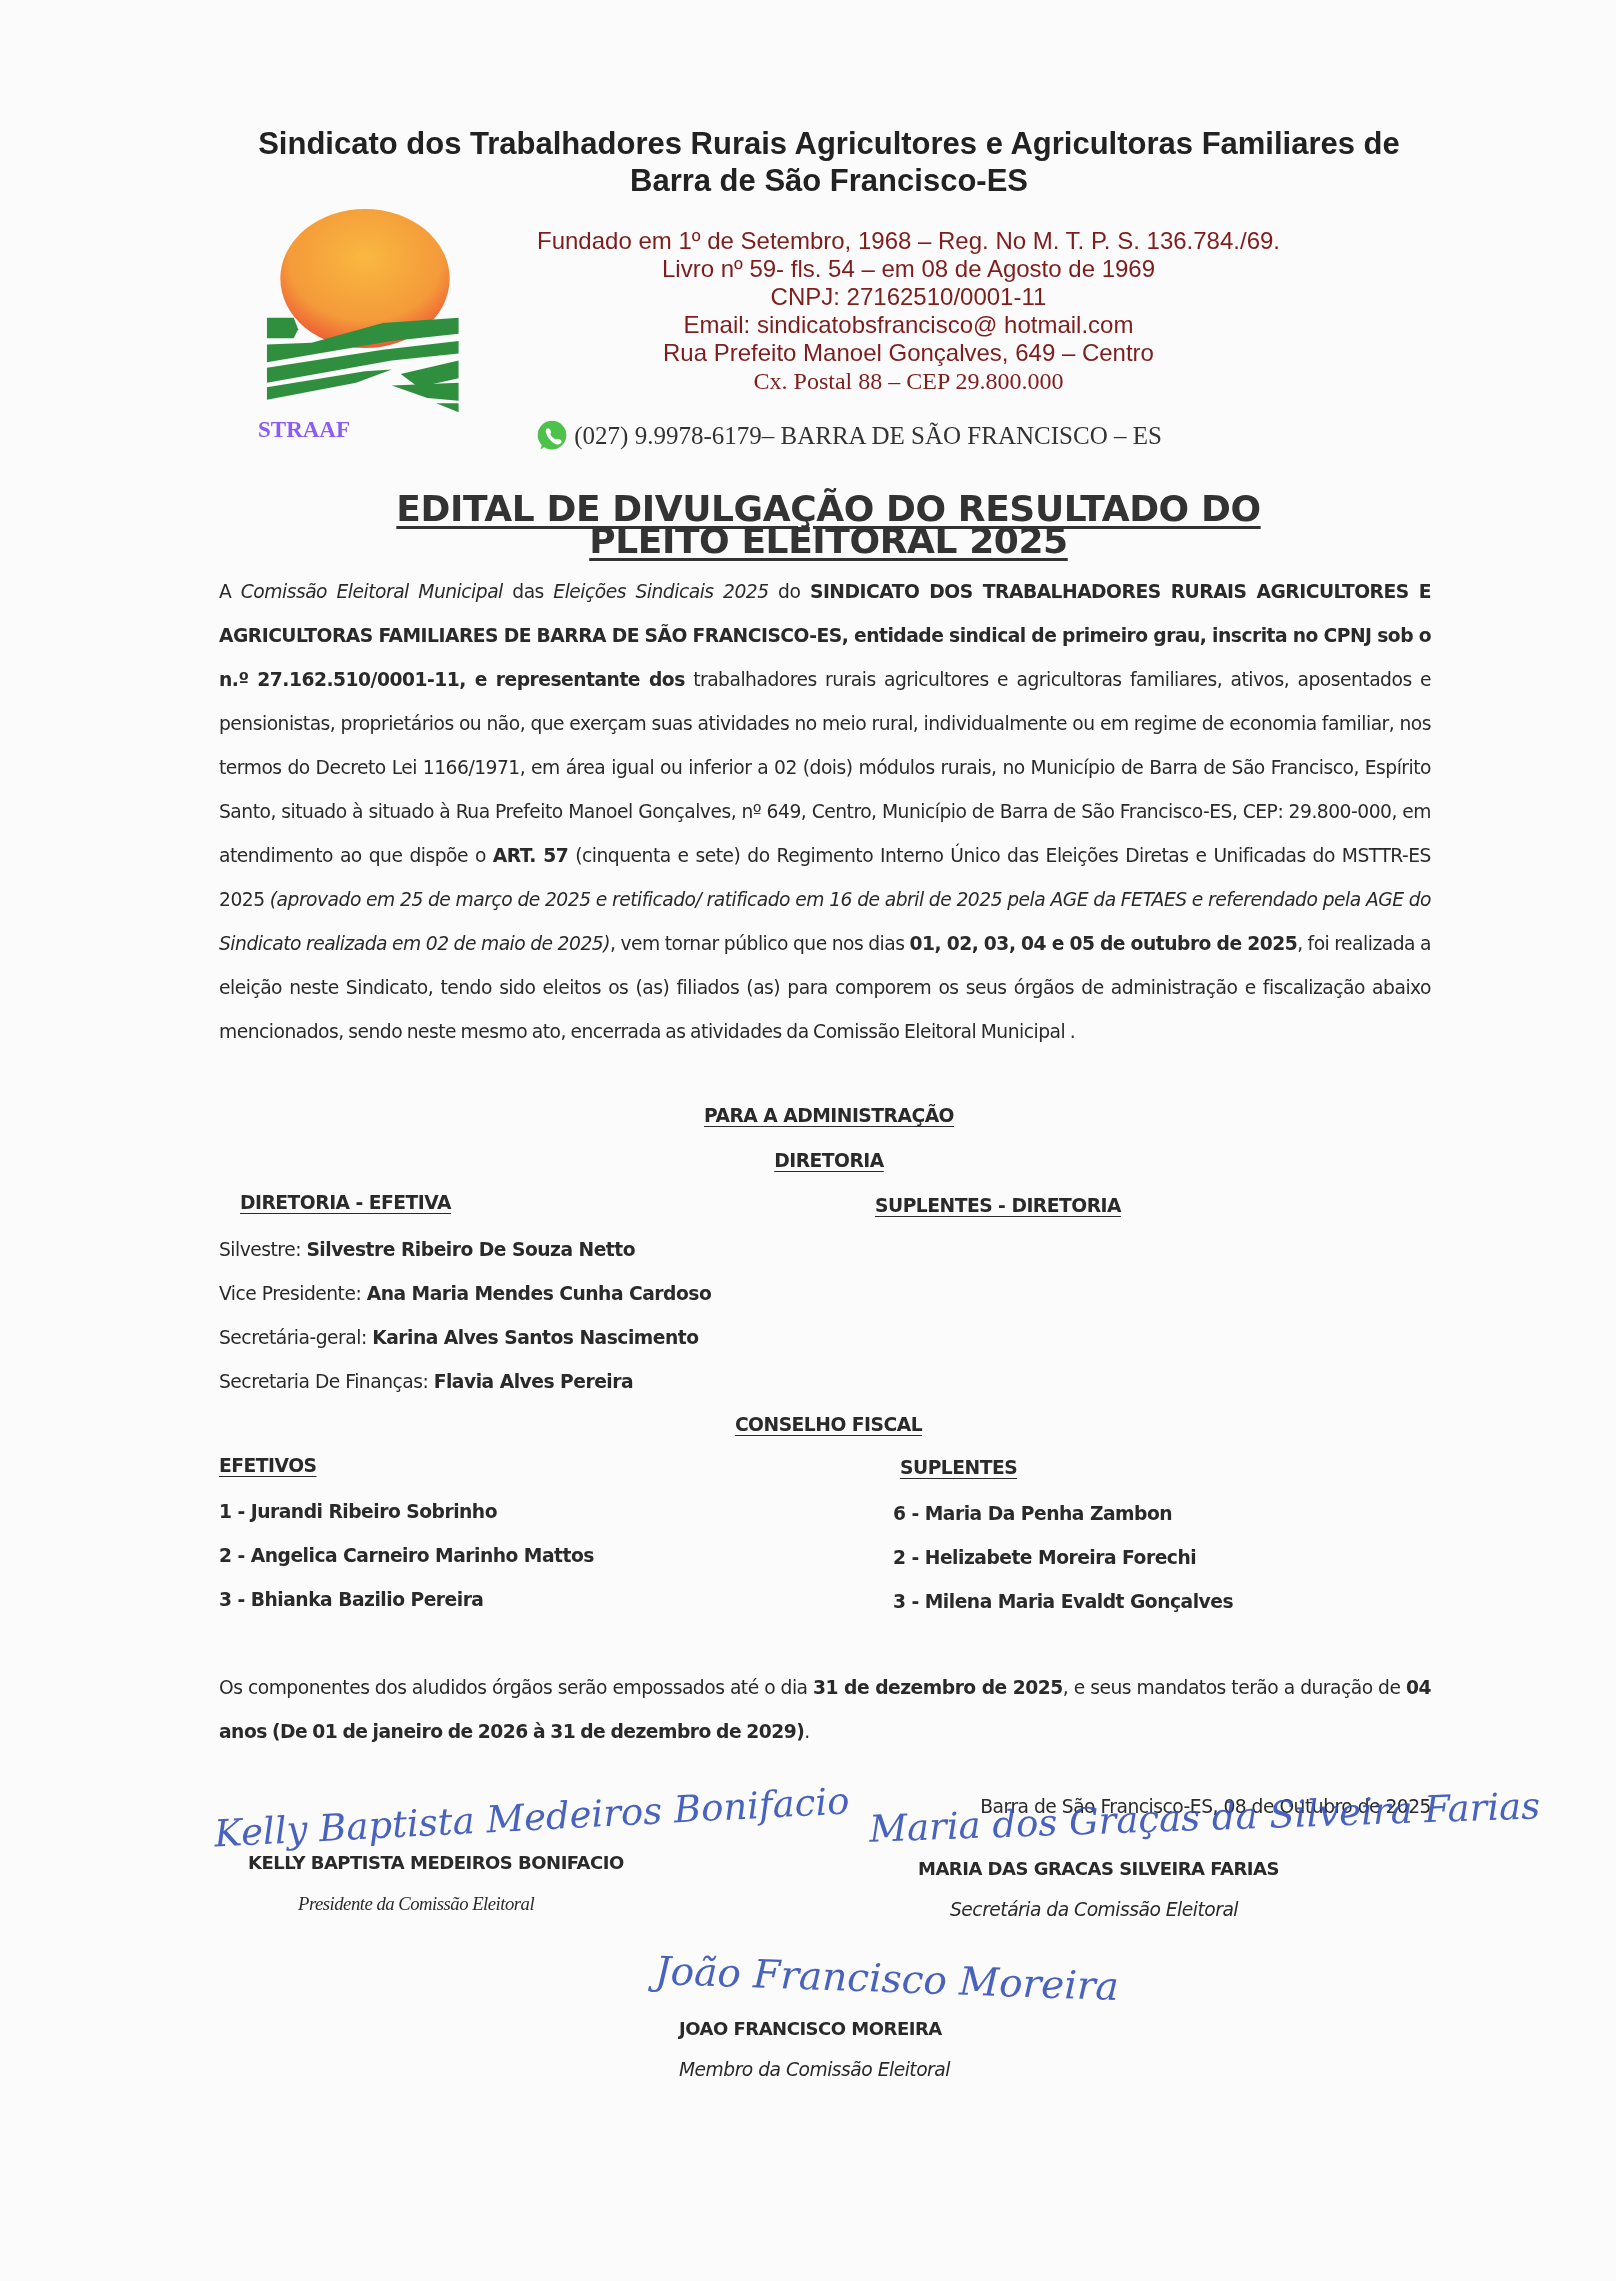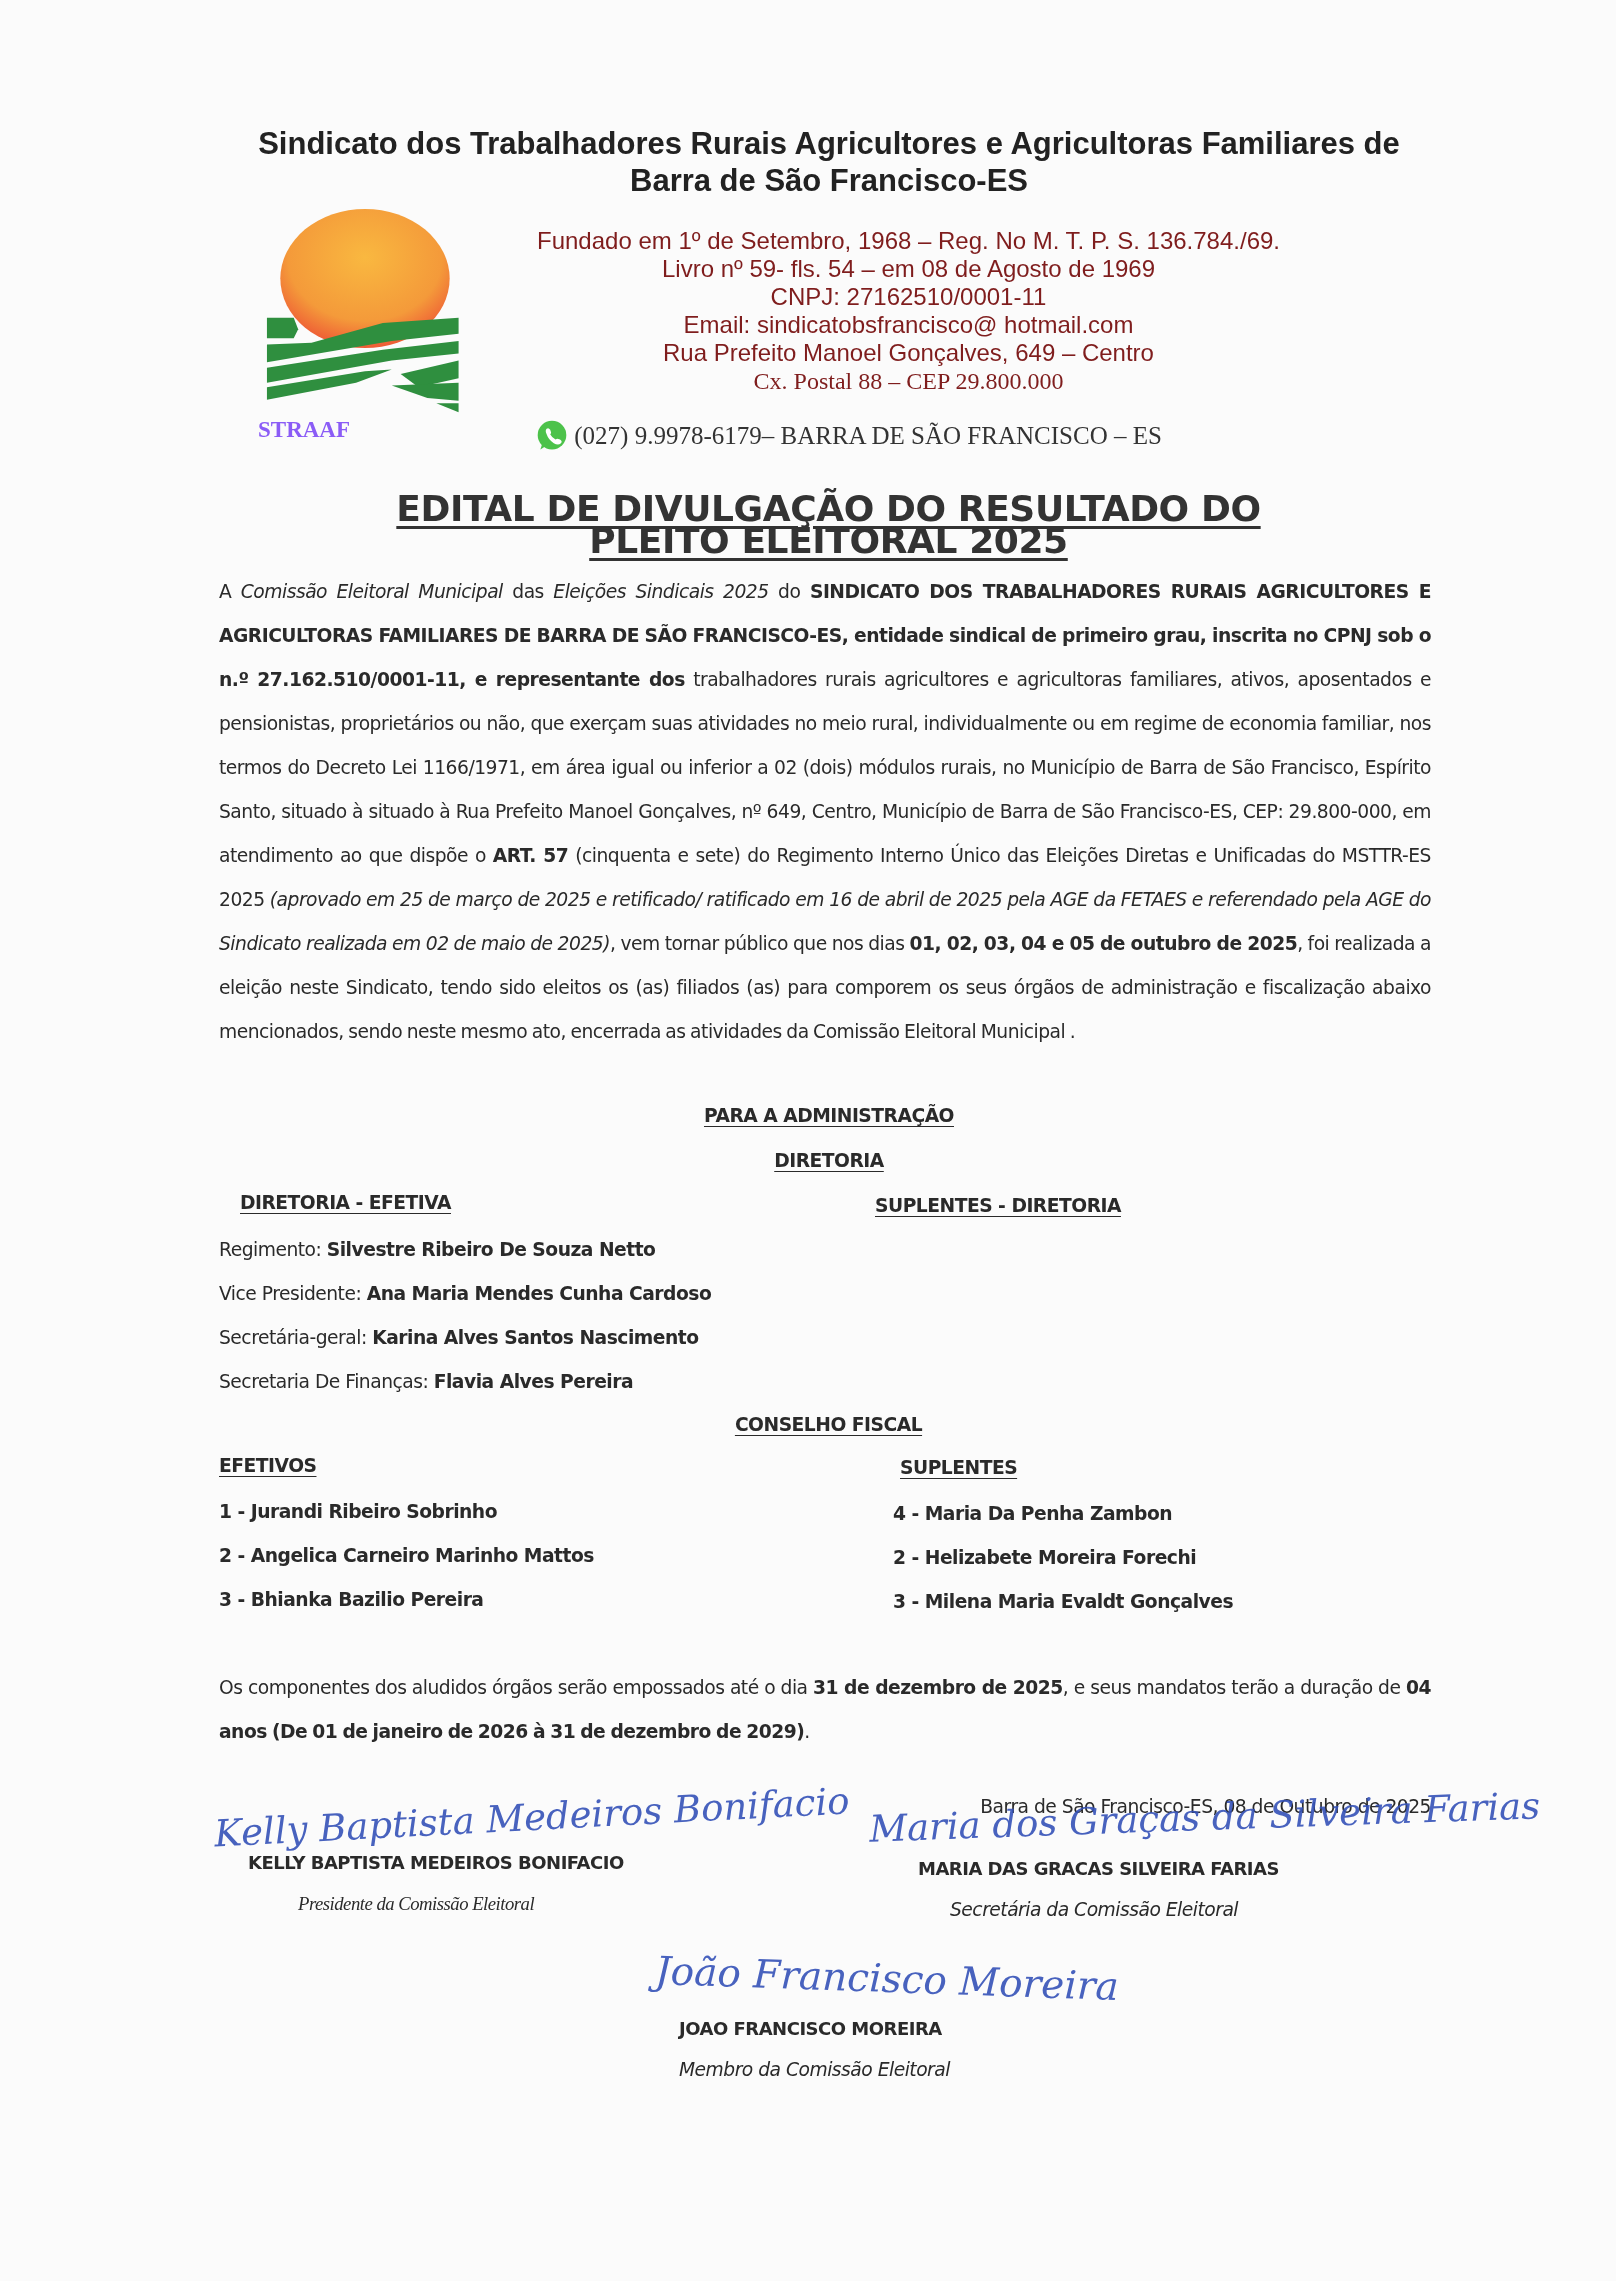--- a/index.html
+++ b/index.html
@@ -126,40 +126,40 @@
 
   <div class="para" style="top:570px;">
     <span>A </span><i>Comissão Eleitoral Municipal</i><span> das </span><i>Eleições Sindicais 2025</i><span> do </span><b>SINDICATO DOS TRABALHADORES RURAIS AGRICULTORES E AGRICULTORAS FAMILIARES DE BARRA DE SÃO FRANCISCO-ES, entidade sindical de primeiro grau, inscrita no CPNJ sob o n.º 27.162.510/0001-11, e representante dos</b><span> trabalhadores rurais agricultores e agricultoras familiares, ativos, aposentados e pensionistas, proprietários ou não, que exerçam suas atividades no meio rural, individualmente ou em regime de economia familiar, nos termos do Decreto Lei 1166/1971, em área igual ou inferior a 02 (dois) módulos rurais, no Município de Barra de São Francisco, Espírito Santo, situado à situado à Rua Prefeito Manoel Gonçalves, nº 649, Centro, Município de Barra de São Francisco-ES, CEP: 29.800-000,  em atendimento ao que dispõe o </span><b>ART. 57</b><span> (cinquenta e sete) do Regimento Interno Único das Eleições Diretas e Unificadas do MSTTR-ES 2025 </span><i>(aprovado em 25 de março de 2025 e retificado/ ratificado em 16 de abril de 2025 pela AGE da FETAES e referendado pela AGE do Sindicato realizada em 02 de maio de 2025)</i><span>, vem tornar público que nos dias </span><b>01, 02, 03, 04 e 05 de outubro de 2025</b><span>, foi realizada a eleição neste Sindicato, tendo sido eleitos os (as) filiados (as) para comporem os seus órgãos de administração e fiscalização abaixo mencionados, sendo neste mesmo ato, encerrada as atividades da Comissão Eleitoral Municipal .</span>
   </div>
 
   <div class="center-head" style="left:651px; top:1105px; width:356px;">PARA A ADMINISTRAÇÃO</div>
   <div class="center-head" style="left:740px; top:1150px; width:178px;">DIRETORIA</div>
 
   <div class="col-head" style="left:219px; top:1192px;margin-left:21px;">DIRETORIA - EFETIVA</div>
   <div class="list" style="left:219px; top:1228px;">
-    <div class="row"><span>Regimento: </span><b>Silvestre Ribeiro De Souza Netto</b></div>
+    <div class="row"><span>Silvestre: </span><b>Silvestre Ribeiro De Souza Netto</b></div>
     <div class="row"><span>Vice Presidente: </span><b>Ana Maria Mendes Cunha Cardoso</b></div>
     <div class="row"><span>Secretária-geral: </span><b>Karina Alves Santos Nascimento</b></div>
     <div class="row"><span>Secretaria De Finanças: </span><b>Flavia Alves Pereira</b></div>
   </div>
 
   <div class="col-head" style="left:875px; top:1195px;">SUPLENTES - DIRETORIA</div>
 
   <div class="center-head" style="left:695px; top:1414px; width:267px;">CONSELHO FISCAL</div>
 
   <div class="col-head" style="left:219px; top:1455px;">EFETIVOS</div>
   <div class="list" style="left:219px; top:1490px;">
     <div class="row"><b>1 - Jurandi Ribeiro Sobrinho</b></div>
     <div class="row"><b>2 - Angelica Carneiro Marinho Mattos</b></div>
     <div class="row"><b>3 - Bhianka Bazilio Pereira</b></div>
   </div>
 
   <div class="col-head" style="left:900px; top:1457px;">SUPLENTES</div>
   <div class="list" style="left:893px; top:1492px;">
-    <div class="row"><b>4 - Maria Da Penha Zambon</b></div>
+    <div class="row"><b>6 - Maria Da Penha Zambon</b></div>
     <div class="row"><b>2 - Helizabete Moreira Forechi</b></div>
     <div class="row"><b>3 - Milena Maria Evaldt Gonçalves</b></div>
   </div>
 
   <div class="para" style="top:1666px;">
     <span>Os componentes dos aludidos órgãos serão empossados até o dia </span><b>31 de dezembro de 2025</b><span>, e seus mandatos terão a duração de </span><b>04 anos (De 01 de janeiro de 2026 à 31 de dezembro de 2029)</b><span>.</span>
   </div>
 
   <div class="date-line">Barra de São Francisco-ES, 08 de Outubro de 2025</div>
 

